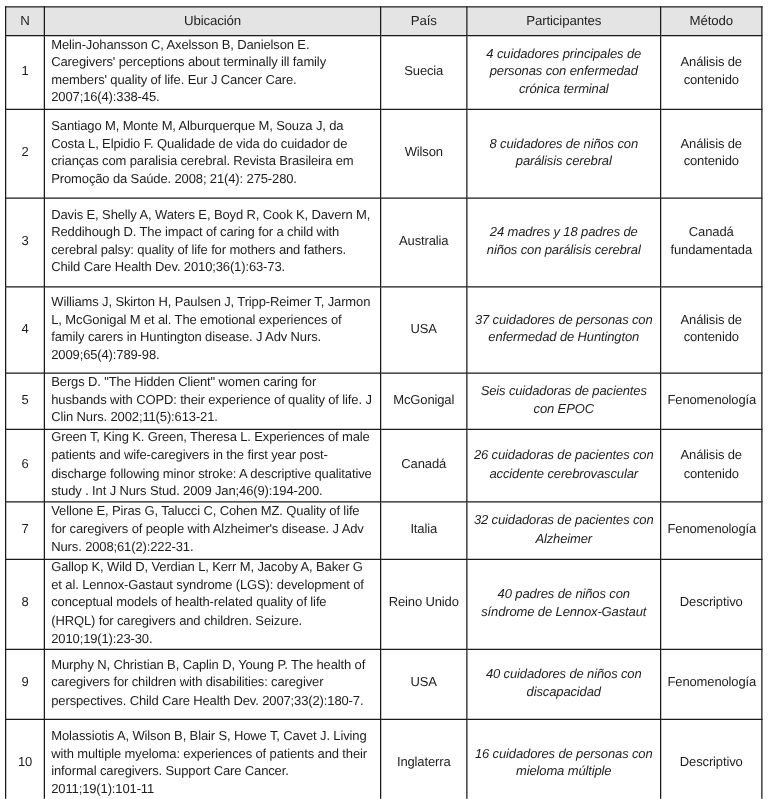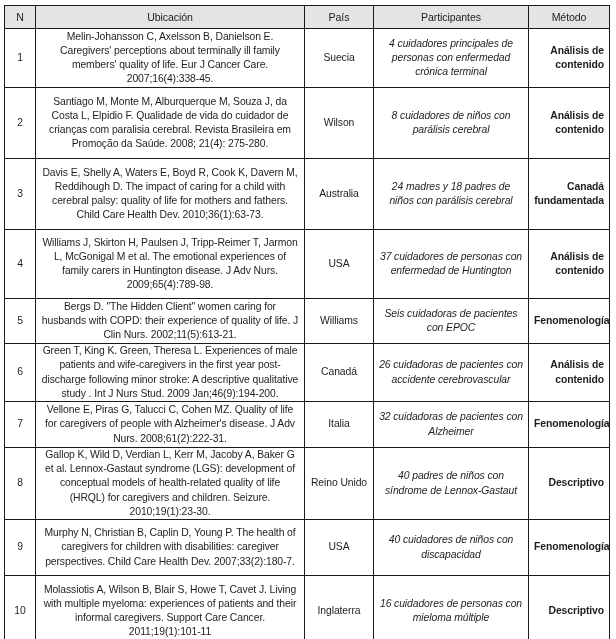--- a/index.html
+++ b/index.html
@@ -27,22 +27,22 @@
   }
   table.studies th {
     background: #e4e4e4;
     font-weight: normal;
     text-align: center;
     height: 22px;
     font-size: 10.6px;
   }
   td.n { text-align: center; padding: 0; }
   td.pais { text-align: center; padding: 0 2px; }
-  td.met { text-align: right; padding: 0 3px; font-weight: bold; }
-  td.ub { text-align: center; }
+  td.met { text-align: center; padding: 0 3px; }
+  td.ub { text-align: left; }
   td.part { text-align: center; font-style: italic; }
 </style>
 </head>
 <body>
 
 <table class="studies">
   <colgroup>
     <col class="c-n">
       <col class="c-ub">
       <col class="c-pais">
@@ -83,21 +83,21 @@
     <tr style="height:69px">
       <td class="n">4</td>
       <td class="ub">Williams J, Skirton H, Paulsen J, Tripp-Reimer T, Jarmon L, McGonigal M et al. The emotional experiences of family carers in Huntington disease. J Adv Nurs. 2009;65(4):789-98.</td>
       <td class="pais">USA</td>
       <td class="part">37 cuidadores de personas con enfermedad de Huntington</td>
       <td class="met">Análisis de contenido</td>
     </tr>
     <tr style="height:45px">
       <td class="n">5</td>
       <td class="ub">Bergs D. "The Hidden Client" women caring for husbands with COPD: their experience of quality of life. J Clin Nurs. 2002;11(5):613-21.</td>
-      <td class="pais">Williams</td>
+      <td class="pais">McGonigal</td>
       <td class="part">Seis cuidadoras de pacientes con EPOC</td>
       <td class="met">Fenomenología</td>
     </tr>
     <tr style="height:58px">
       <td class="n">6</td>
       <td class="ub">Green T, King K. Green, Theresa L. Experiences of male patients and wife-caregivers in the first year post-discharge following minor stroke: A descriptive qualitative study . Int J Nurs Stud. 2009 Jan;46(9):194-200.</td>
       <td class="pais">Canadá</td>
       <td class="part">26 cuidadoras de pacientes con accidente cerebrovascular</td>
       <td class="met">Análisis de contenido</td>
     </tr>

